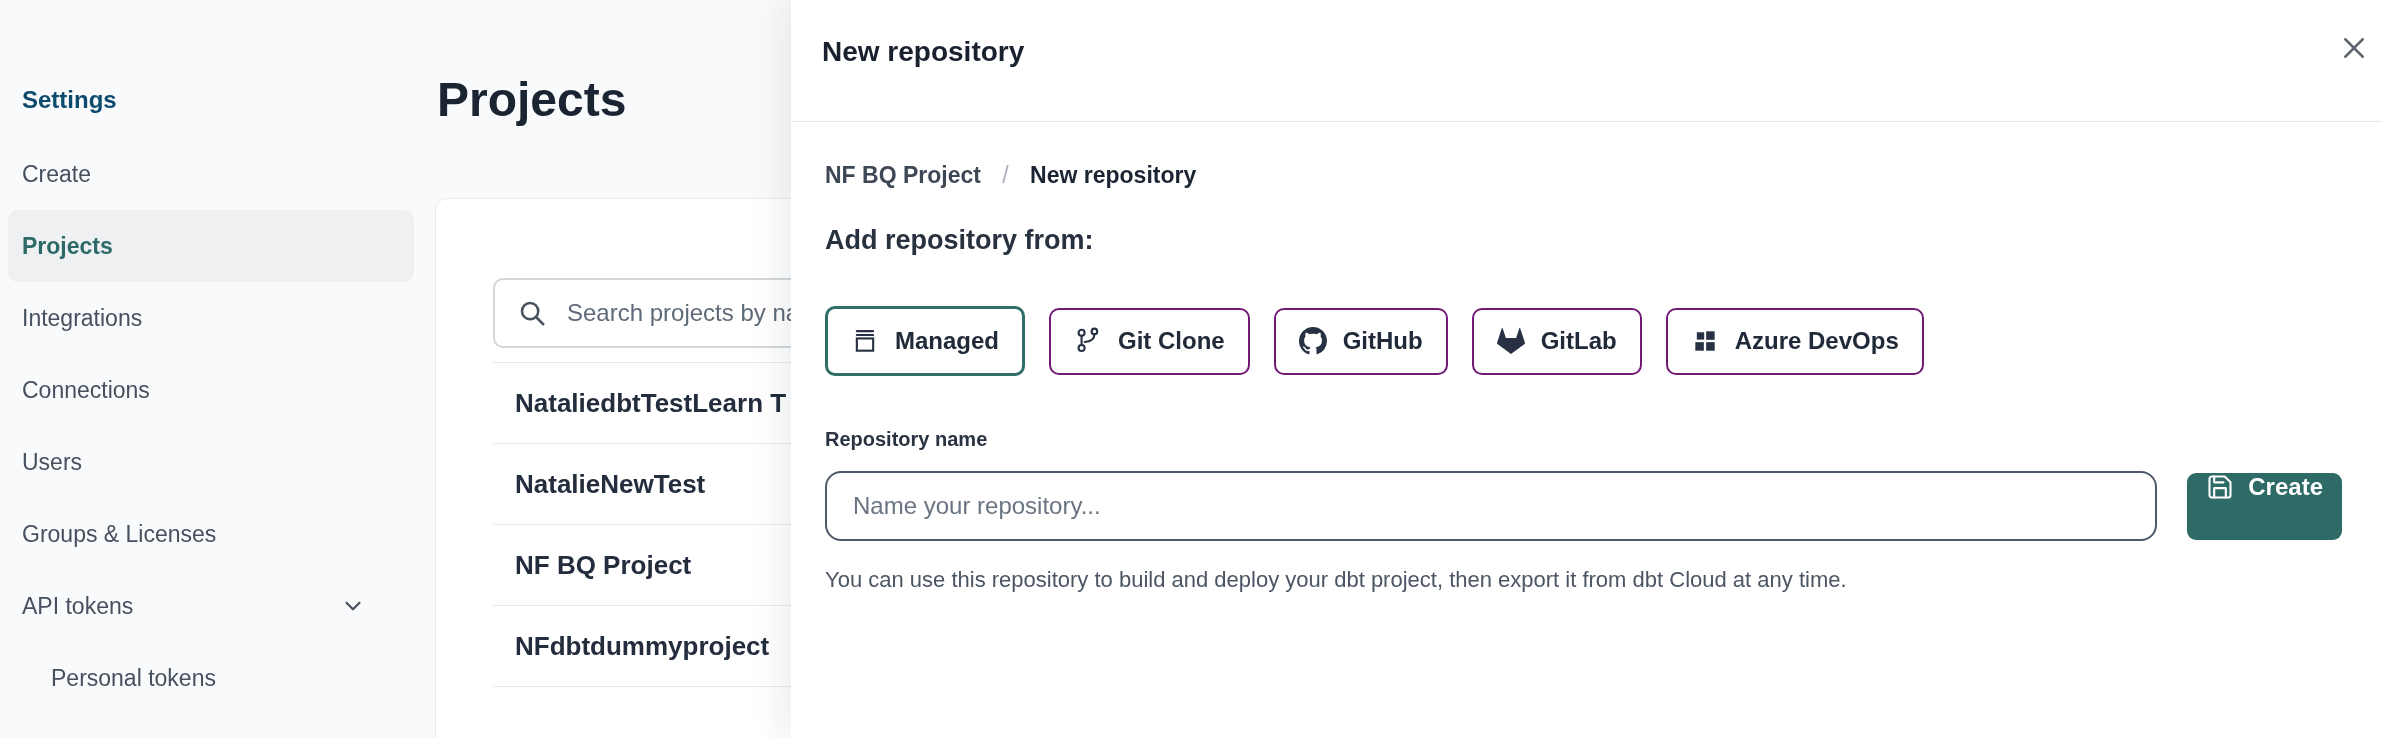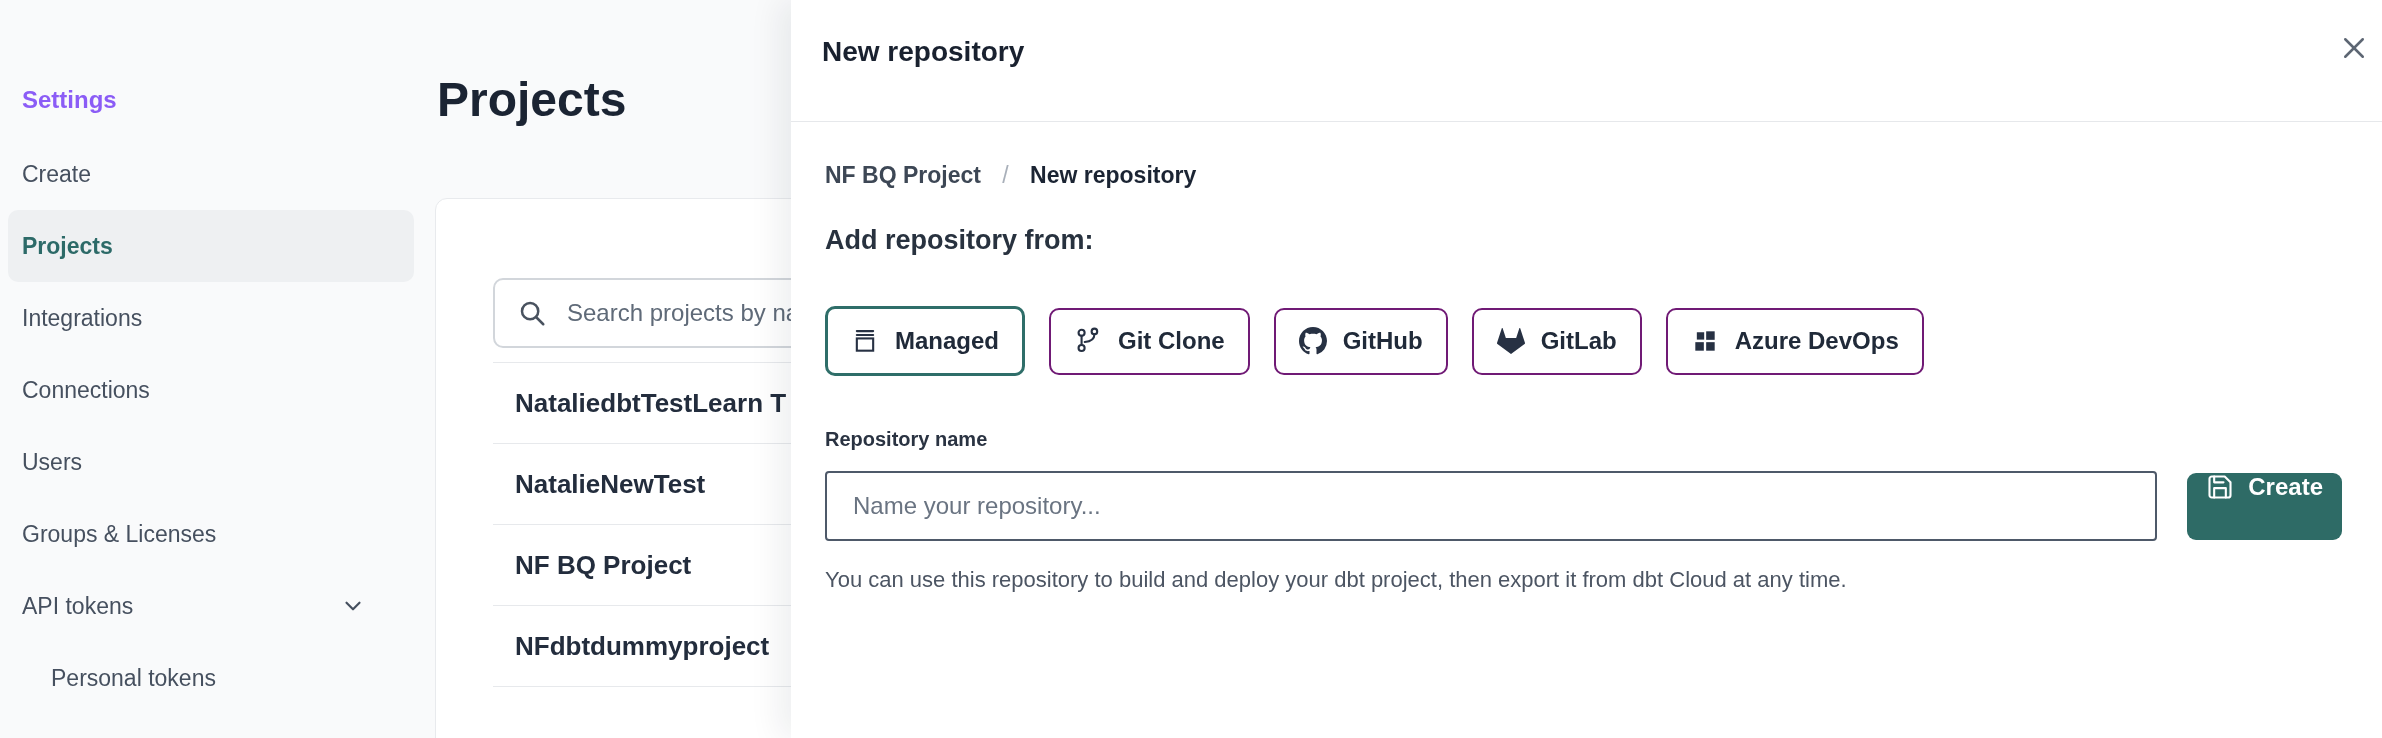--- a/index.html
+++ b/index.html
@@ -9,21 +9,21 @@
     width: 2382px; height: 738px;
     overflow: hidden;
     background: #f9fafb;
     font-family: "Liberation Sans", sans-serif;
     color: #232d3d;
   }
 
   
   .sidebar-title {
     position: absolute; left: 22px; top: 86px;
-    font-size: 24px; font-weight: 700; color: #8b5cf6;
+    font-size: 24px; font-weight: 700; color: #0c4a6e;
   }
   .sidebar-nav {
     position: absolute; left: 8px; top: 138px; width: 406px;
   }
   .nav-item {
     height: 72px; display: flex; align-items: center;
     padding: 0 20px 0 14px;
     font-size: 23px; color: #46505f;
     border-radius: 10px; cursor: pointer;
   }
@@ -94,21 +94,21 @@
     font-family: inherit; font-size: 24px; font-weight: 700; color: #202a39;
     cursor: pointer;
   }
   .source-btn.selected { border: 3px solid #2f6e69; height: 70px; }
   .source-btn svg { flex: none; }
 
   .field-label { margin-top: 52px; font-size: 20px; font-weight: 700; color: #2a3342; }
   .name-row { margin-top: 20px; display: flex; align-items: center; }
   .name-input {
     width: 1352px; height: 70px;
-    border: 2px solid #4e5969; border-radius: 4px;
+    border: 2px solid #4e5969; border-radius: 16px;
     padding: 0 26px; font-family: inherit; font-size: 24px; color: #202a39;
     outline: none; background: #fff;
   }
   .name-input::placeholder { color: #6a7482; opacity: 1; }
   .create-btn {
     margin-left: 30px; height: 67px; padding: 0 19px;
     display: inline-flex; align-items: flex-start; gap: 14px;
     background: #2e6b66; border: none; border-radius: 9px;
     font-family: inherit; font-size: 24px; font-weight: 700; color: #fff;
     cursor: pointer;

